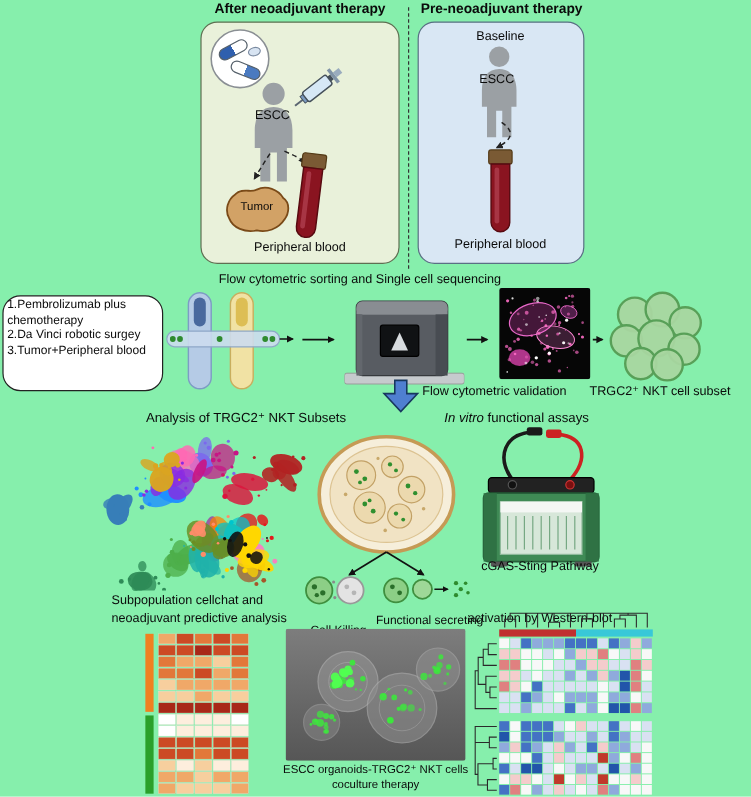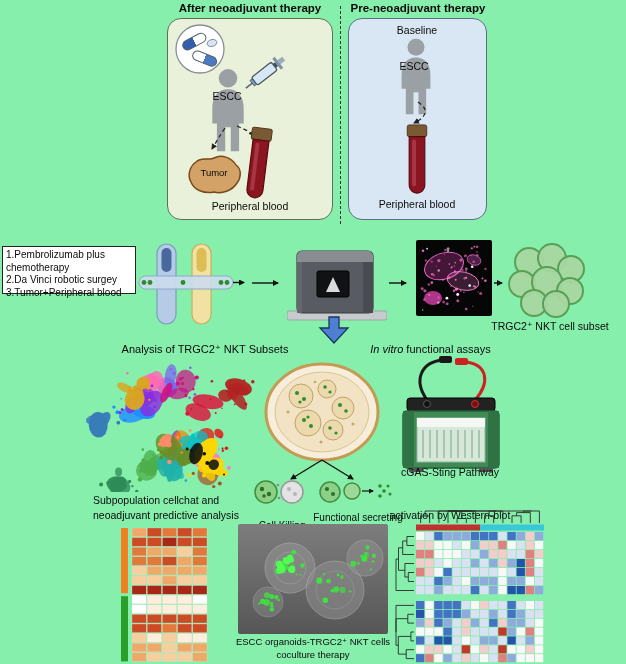--- a/index.html
+++ b/index.html
@@ -115,22 +115,23 @@
     <path class="dash" d="M70,84 C82,92 78,99 66,105" marker-end="url(#ahB)"></path>
   </svg>
 
   <svg class="abs" style="left:400px;top:123px;" width="34" height="76" viewBox="0 0 34 78">
     <rect x="7" y="2" width="20" height="12" rx="2" fill="#7a5a34" stroke="#533a16" stroke-width="1"></rect>
     <path d="M9,14 h16 v50 a8,8 0 0 1 -16,0 z" fill="#8a1420" stroke="#570a10" stroke-width="1.2"></path>
     <rect x="12" y="17" width="4" height="48" rx="2" fill="#b04050" opacity="0.75"></rect>
   </svg>
   <div class="abs ctr t10 nowrap" style="left:352px;top:198px;width:130px;">Peripheral blood</div>
 
-
-  <div class="abs treatbox" style="left:2px;top:246px;width:134px;height:48px;">
+  <div class="abs ctr t10 nowrap" style="left:145px;top:227px;width:310px;">Flow cytometric sorting and Single cell sequencing</div>
+
+  <div class="abs treatbox" style="left:2px;top:246px;width:134px;height:80px;border-radius:15px;">
     <div>1.Pembrolizumab plus chemotherapy</div>
     <div>2.Da Vinci robotic surgey</div>
     <div>3.Tumor+Peripheral blood</div>
   </div>
 
   <svg class="abs" style="left:137px;top:242px;" width="112" height="84" viewBox="0 0 112 84">
     <defs>
       <marker id="ahC" markerWidth="8" markerHeight="8" refX="5" refY="3" orient="auto" markerUnits="userSpaceOnUse">
         <path d="M0,0 L6,3 L0,6 Z" fill="#111"></path>
       </marker>
@@ -274,20 +275,21 @@
       <circle cx="46" cy="16" r="14"></circle>
       <circle cx="65" cy="27" r="13"></circle>
       <circle cx="16" cy="42" r="13"></circle>
       <circle cx="41" cy="40" r="15"></circle>
       <circle cx="64" cy="49" r="13"></circle>
       <circle cx="28" cy="61" r="13"></circle>
       <circle cx="50" cy="62" r="13"></circle>
     </g>
   </svg>
 
+  <div class="abs ctr t10 nowrap" style="left:341px;top:320px;width:142px;">Flow cytometric validation</div>
   <div class="abs ctr t10 nowrap" style="left:488px;top:320px;width:124px;">TRGC2⁺ NKT cell subset</div>
 
   <svg class="abs" style="left:316px;top:315px;" width="36" height="30" viewBox="0 0 36 30">
     <path d="M13,2 H23 V13 H32 L18,28 L4,13 H13 Z" fill="#4f7fd0" stroke="#17375e" stroke-width="1.3"></path>
   </svg>
 
   <div class="abs ctr t11 nowrap" style="left:100px;top:343px;width:210px;">Analysis of TRGC2⁺ NKT Subsets</div>
   <div class="abs ctr t11 nowrap" style="left:348px;top:343px;width:165px;"><span style="font-style:italic;">In vitro</span><span> functional assays</span></div>
 
   <svg class="abs" style="left:86px;top:358px;" width="174" height="134" viewBox="0 0 174 134">

